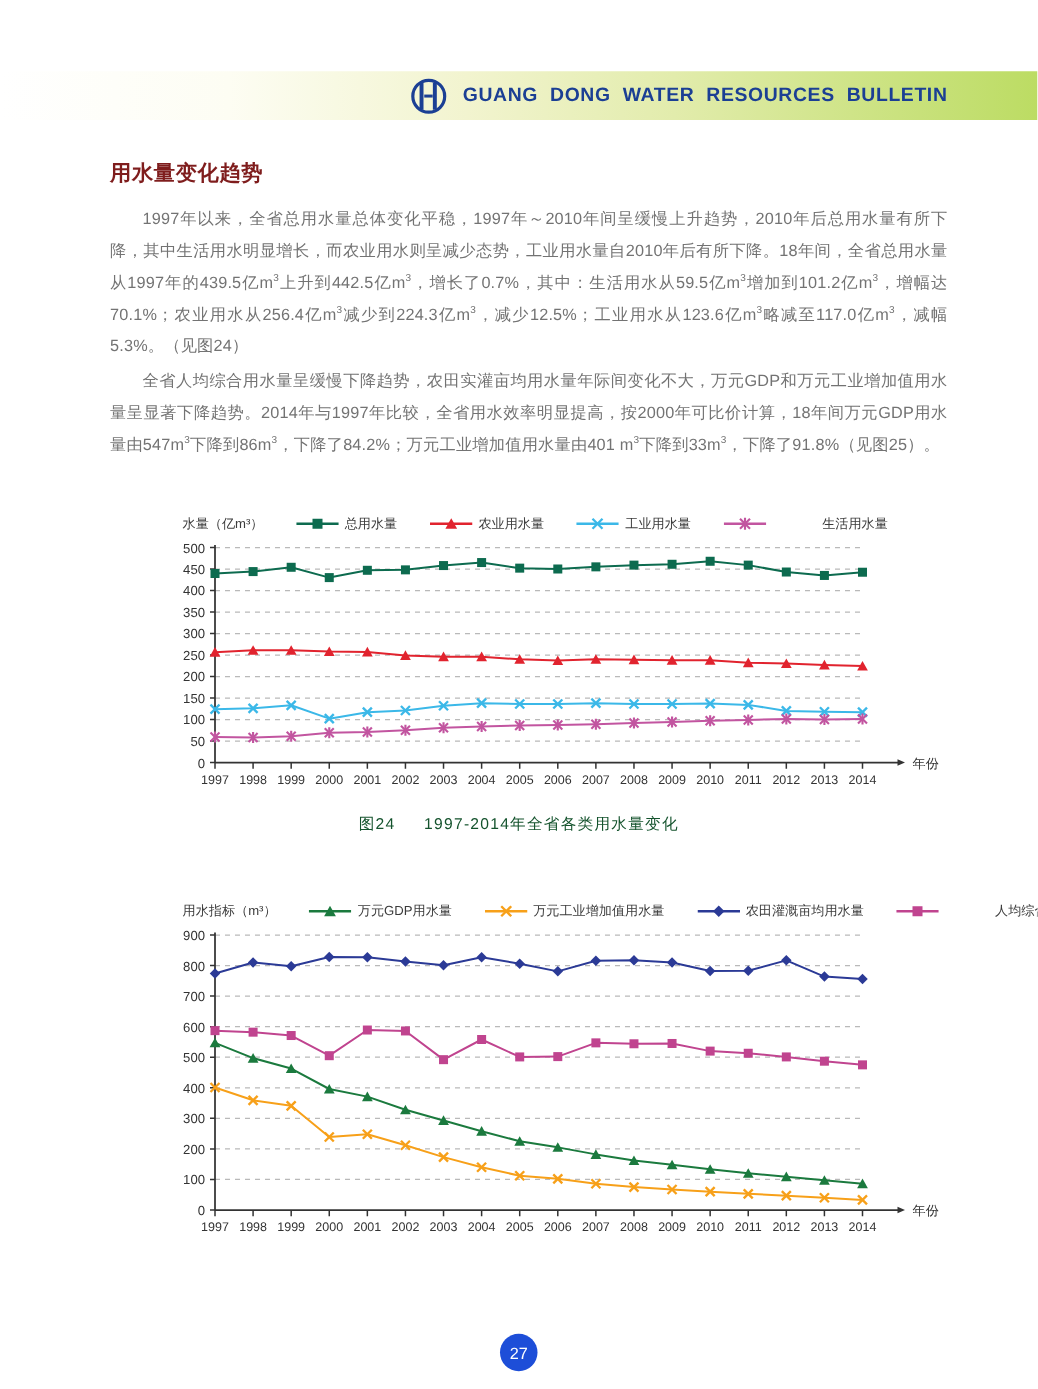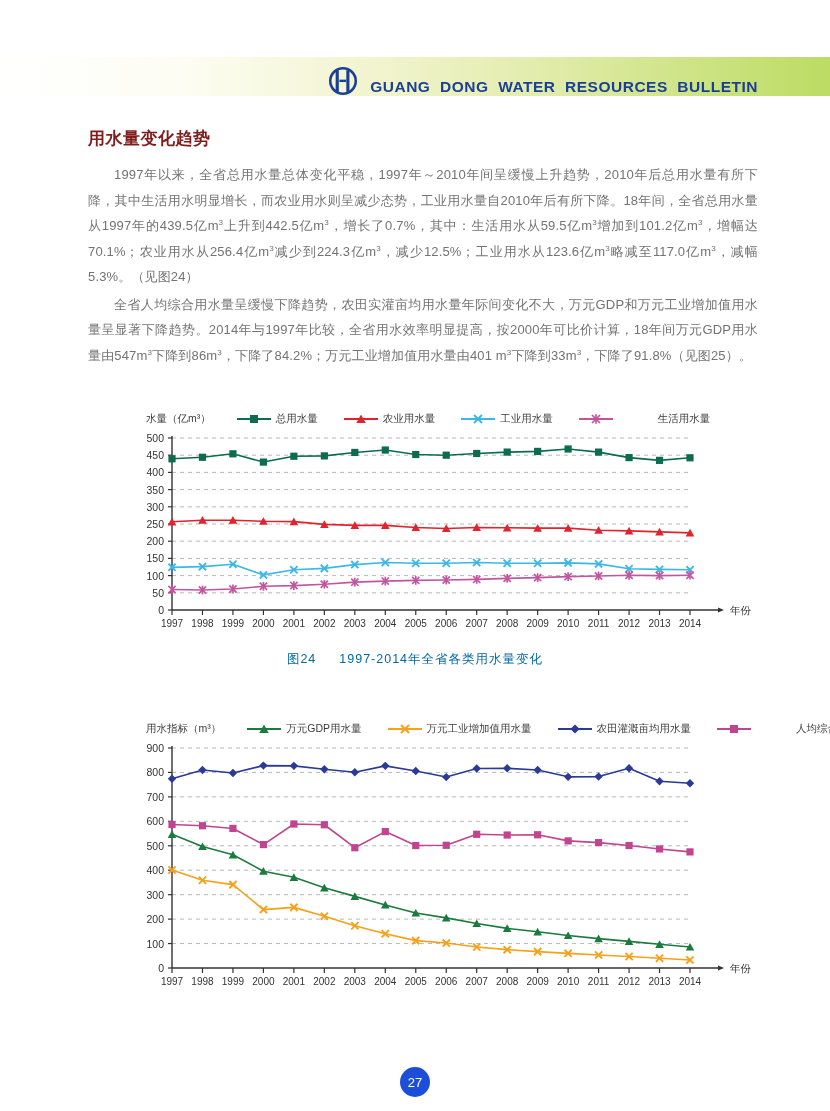--- a/index.html
+++ b/index.html
@@ -11,21 +11,21 @@
     position:relative;
     overflow:hidden;
   }
   
   .header-band{
     position:absolute;left:0;top:57px;width:830px;height:39px;
     background:linear-gradient(to right,#ffffff 0%,#fdfdf3 22%,#f2f4cf 45%,#e2ecac 65%,#cfe488 82%,#bcdc63 100%);
   }
   .header-inner{
     position:absolute;left:0;top:0;width:830px;height:39px;
-    display:flex;align-items:flex-end;justify-content:flex-end;padding-right:72px;box-sizing:border-box;
+    display:flex;align-items:center;justify-content:flex-end;padding-right:72px;box-sizing:border-box;
   }
   .logo-mark{width:30px;height:30px;margin-right:12px;flex:0 0 auto;}
   .header-title{
     font-size:15.5px;letter-spacing:.5px;color:#1b3f94;font-weight:bold;
     white-space:pre;
   }
   
   .content{position:absolute;left:88px;top:127px;width:670px;}
   .section-head{
     color:#7f1d1d;font-weight:bold;font-size:17px;margin:0 0 12px 0;
@@ -45,21 +45,21 @@
     display:flex;align-items:center;font-size:10.5px;color:#3b3b3b;
     padding-left:106px;height:22px;margin-left:40px;
   }
   .axis-name{margin-right:26px;white-space:nowrap;font-size:10.5px;}
   .legend-item{display:flex;align-items:center;margin-right:26px;white-space:nowrap;}
   .legend-item:last-child{margin-right:0;gap:40px;}
   .legend-swatch{width:34px;height:12px;margin-right:5px;position:relative;flex:0 0 auto;}
   .legend-label{font-size:10.5px;}
   .plot-wrap{position:relative;}
   .caption{
-    text-align:center;color:#0369a1;font-size:12.5px;letter-spacing:1px;
+    text-align:center;color:#14532d;font-size:12.5px;letter-spacing:1px;
     margin-top:6px;
   }
   
   .page-num{
     position:absolute;left:0;right:0;bottom:14px;margin:auto;
     width:30px;height:30px;border-radius:50%;
     background:#1d4ed8;color:#ffffff;font-size:13px;
     display:flex;align-items:center;justify-content:center;
   }
   svg{display:block;}

